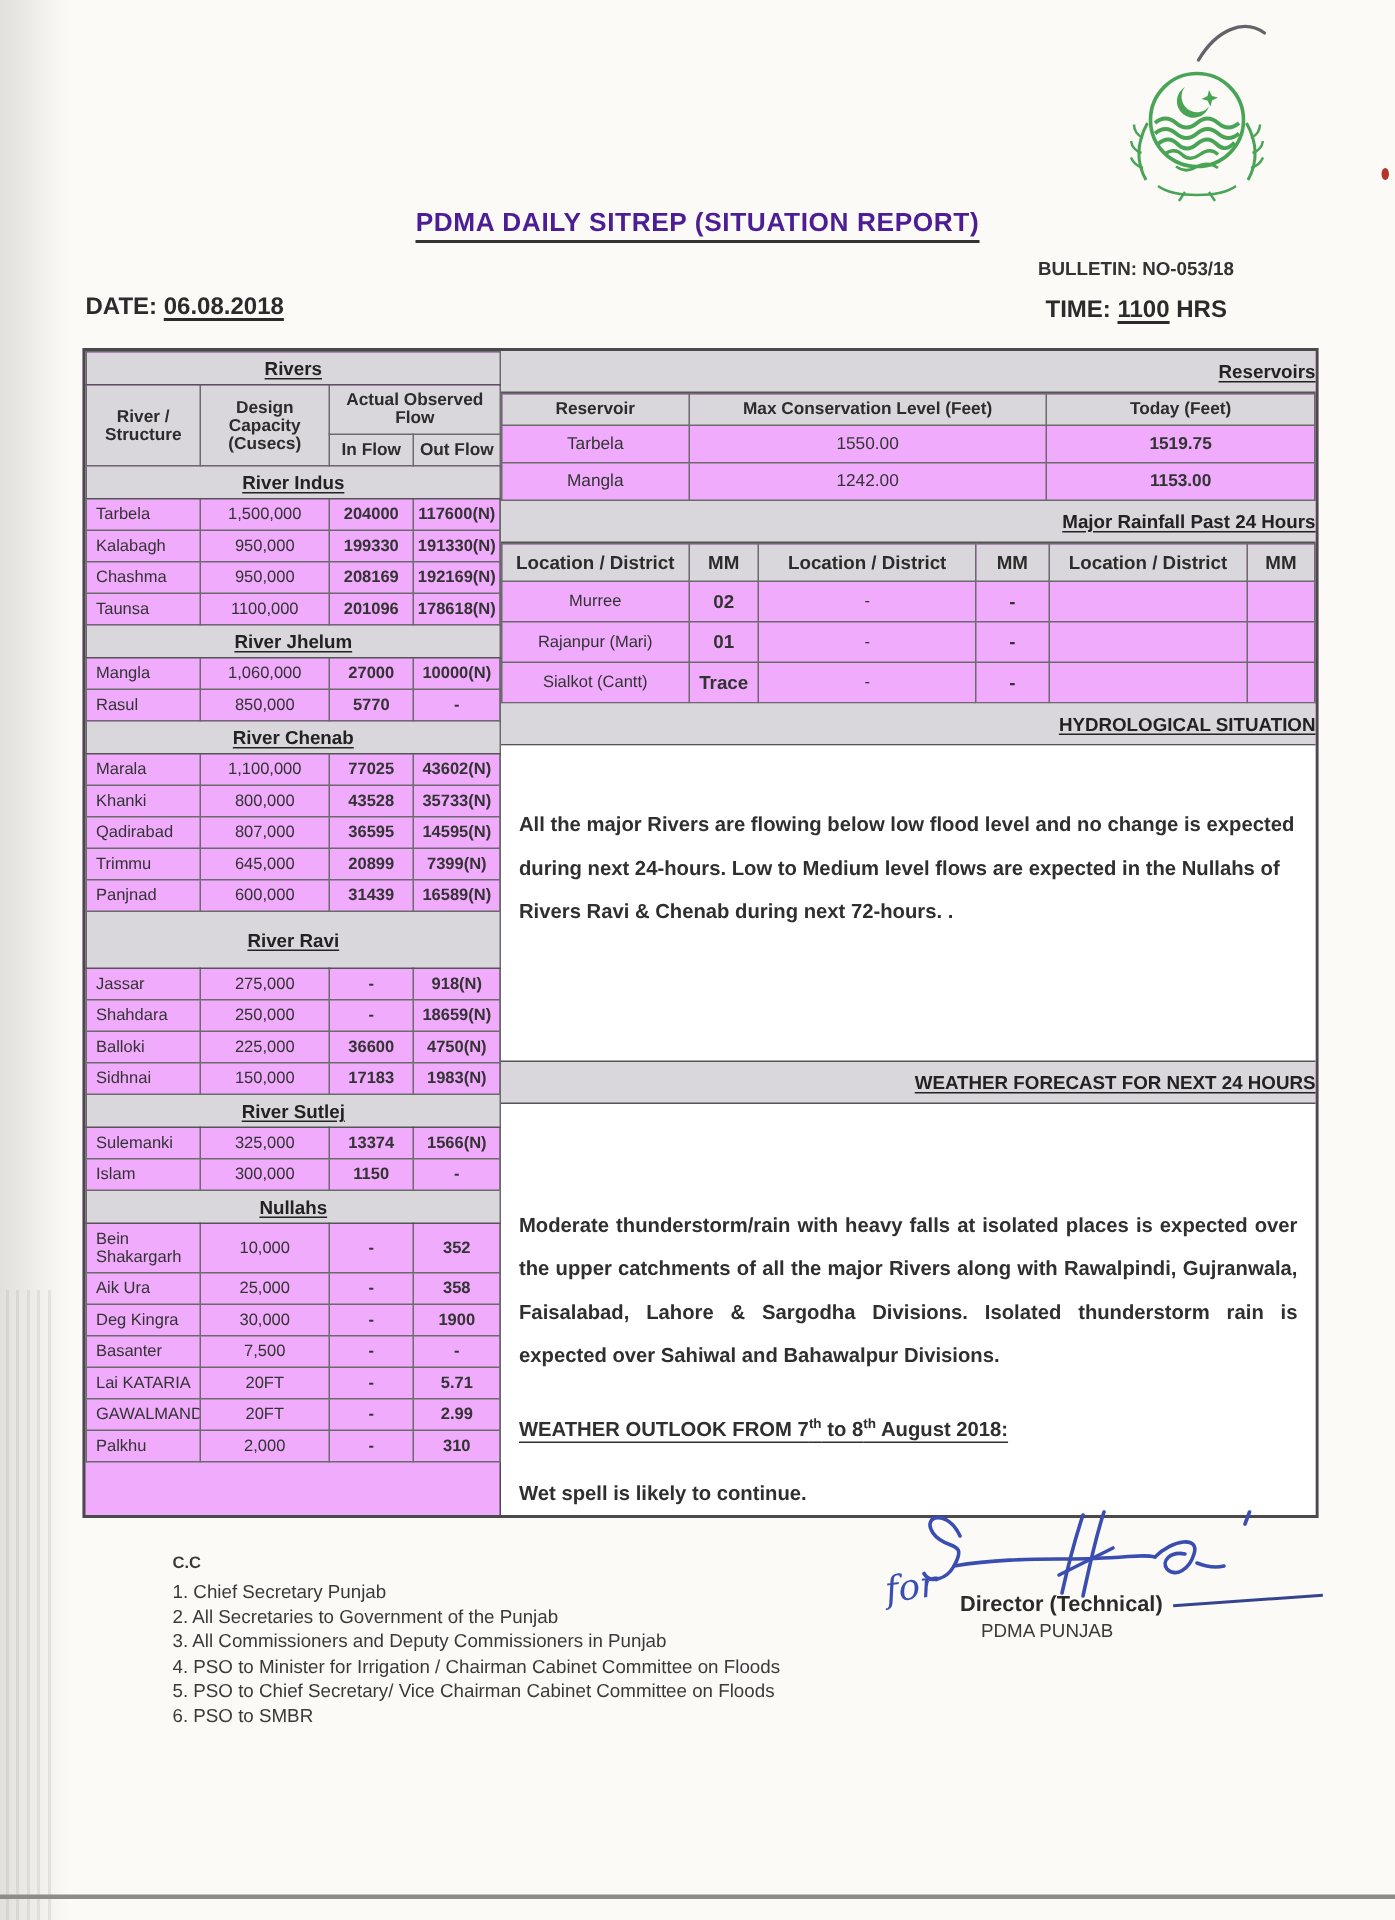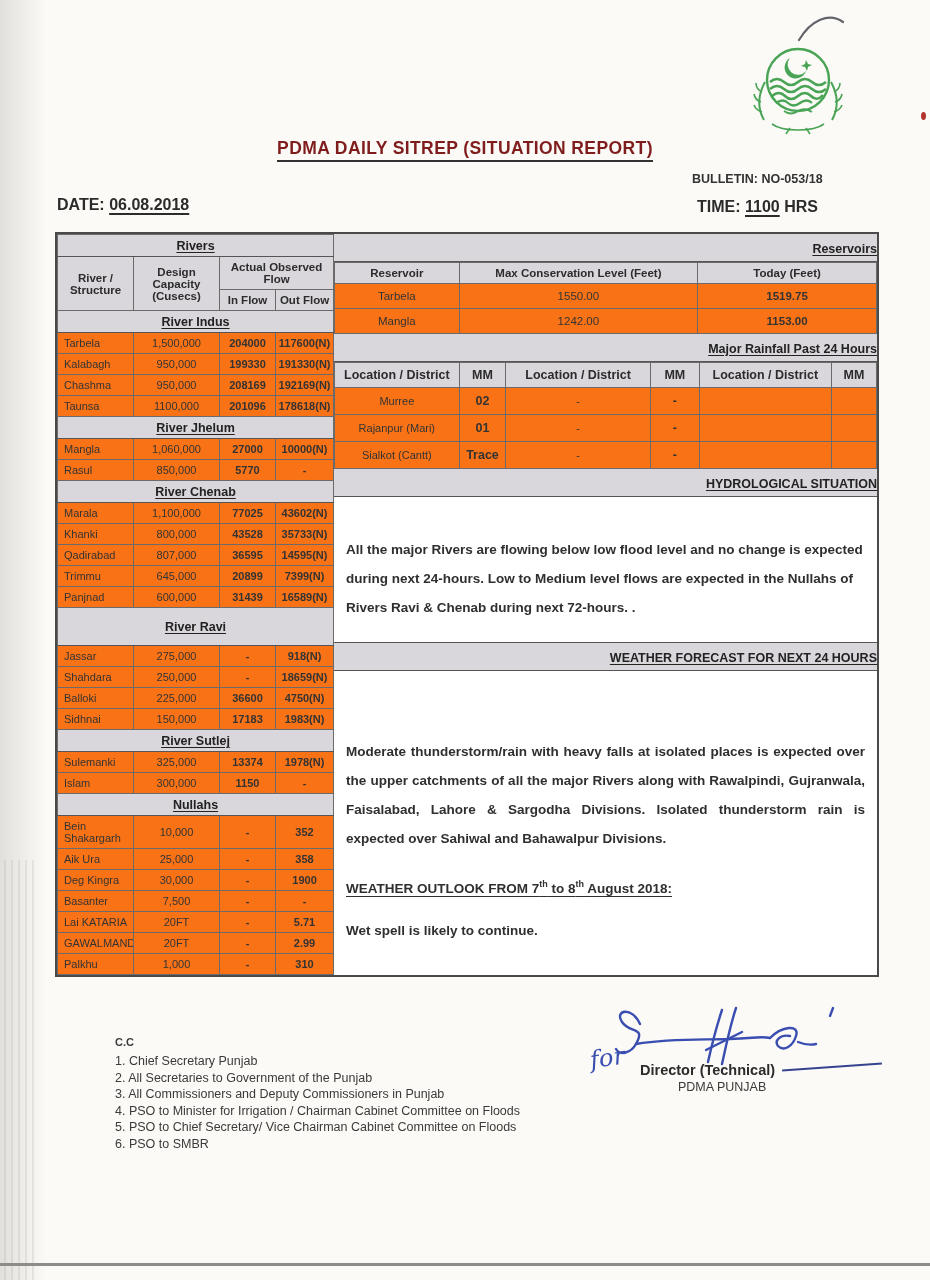--- a/index.html
+++ b/index.html
@@ -16,30 +16,30 @@
     background:repeating-linear-gradient(90deg,rgba(150,148,142,.35) 0 2px,transparent 2px 7px);}
   .scan-bottom{position:absolute;left:0;right:0;bottom:14px;height:3px;background:#8d8d88;}
   .red-dot{position:absolute;left:921px;top:112px;width:5px;height:8px;border-radius:50%;background:#b3342f;}
   .pen-tick{position:absolute;left:795px;top:10px;}
 
   
   .pdma-logo{position:absolute;left:80px;top:40px;width:110px;text-align:center;}
   .pdma-logo .lbl{font-weight:bold;font-size:19px;letter-spacing:1px;color:#1c1c1c;margin-top:1px;}
   .punjab-logo{position:absolute;left:742px;top:40px;}
   .doc-title{position:absolute;left:0;right:0;top:138px;text-align:center;}
-  .doc-title span{font-weight:bold;font-size:17.5px;letter-spacing:.4px;color:#7f1d1d;
+  .doc-title span{font-weight:bold;font-size:17.5px;letter-spacing:.4px;color:#4c1d95;
     border-bottom:2.5px solid #333;padding-bottom:2px;}
   .bulletin{position:absolute;left:692px;top:172px;font-weight:bold;font-size:12.5px;color:#333;}
   .date-line{position:absolute;left:57px;top:196px;font-weight:bold;font-size:16px;color:#2b2b2b;}
   .time-line{position:absolute;left:697px;top:198px;font-weight:bold;font-size:16px;color:#2b2b2b;}
   .u{text-decoration:underline;text-underline-offset:3px;text-decoration-thickness:1.5px;}
 
   
   .main-table{position:absolute;left:55px;top:232px;width:820px;display:flex;
-    border:2px solid #4a4a4a;background:#f97316;}
+    border:2px solid #4a4a4a;background:#f0abfc;}
   .col-left{width:276px;border-right:1.8px solid #4a4a4a;}
   .col-right{flex:1;display:flex;flex-direction:column;min-width:0;}
 
   table{border-collapse:collapse;width:100%;table-layout:fixed;}
   td,th{border:1px solid #6b6b6b;font-size:11px;color:#333;padding:4px 2px;text-align:center;
     overflow:hidden;}
   .band,.band-cell{background:#d9d6dc;border-bottom:1.2px solid #555;}
   .band{padding:5px 0 4px;text-align:right;}
   .band-text{font-weight:bold;font-size:12.5px;color:#222;text-decoration:underline;
     text-underline-offset:2px;}
@@ -52,37 +52,37 @@
   #res-table td.c2{font-weight:bold;}
   #rain-table th{font-size:12.5px;padding:5px 2px;}
   #rain-table td{padding:6px 2px;}
   #rain-table td.mm{font-weight:bold;font-size:12.5px;}
   #rain-table td.loc{font-size:11px;}
 
   .textbox{background:#fff;border-bottom:1.2px solid #555;}
   .textbox.last{border-bottom:none;flex:1;}
   .para{font-weight:bold;font-size:13.5px;line-height:29px;color:#2f2f2f;margin:0;
     padding:0 12px;}
-  .hydro-box{height:146px;padding-top:38px;box-sizing:border-box;}
+  .hydro-box{height:211px;padding-top:38px;box-sizing:border-box;}
   .forecast-box{padding-top:66px;box-sizing:border-box;}
   .para.justify{text-align:justify;}
   .outlook-head{font-weight:bold;font-size:13.5px;color:#2f2f2f;margin:26px 12px 4px;
     display:inline-block;text-decoration:underline;text-underline-offset:3px;}
   sup{font-size:9px;}
 
   
   .cc-block{position:absolute;left:115px;top:1036px;font-size:12.5px;color:#3a3a3a;}
   .cc-label{font-weight:bold;font-size:11px;margin-bottom:5px;}
   .cc-item{line-height:16.5px;}
   .sig-block{position:absolute;left:592px;top:1002px;width:310px;}
   .sig-scrawl{position:absolute;left:10px;top:0;}
   .sig-for{position:absolute;left:-2px;top:42px;font-family:"DejaVu Serif",serif;font-style:italic;
     color:#3a4db0;font-size:24px;transform:rotate(-8deg);}
   .sig-name{position:absolute;left:48px;top:60px;font-weight:bold;font-size:14.5px;color:#2b2b2b;white-space:nowrap;}
-  .sig-org{position:absolute;left:62px;top:78px;font-size:12.5px;color:#3a3a3a;white-space:nowrap;margin-left:24px;}
+  .sig-org{position:absolute;left:62px;top:78px;font-size:12.5px;color:#3a3a3a;white-space:nowrap;}
   .sig-tail{position:absolute;left:190px;top:64px;width:100px;height:2px;background:#36448f;
     transform:rotate(-4deg);}
 </style>
 </head>
 <body>
 
 <div class="page">
 
   <div class="scan-left"></div>
   <div class="scan-left-streaks"></div>
@@ -265,21 +265,21 @@
               <td class="c2">17183</td>
               <td class="c3">1983(N)</td>
             </tr>
             <tr>
               <td colspan="4" class="band-cell"><span class="band-text">River Sutlej</span></td>
             </tr>
             <tr>
               <td class="c0">Sulemanki</td>
               <td class="c1">325,000</td>
               <td class="c2">13374</td>
-              <td class="c3">1978(N)</td>
+              <td class="c3">1566(N)</td>
             </tr>
             <tr>
               <td class="c0">Islam</td>
               <td class="c1">300,000</td>
               <td class="c2">1150</td>
               <td class="c3">-</td>
             </tr>
             <tr>
               <td colspan="4" class="band-cell"><span class="band-text">Nullahs</span></td>
             </tr>
@@ -314,21 +314,21 @@
               <td class="c3">5.71</td>
             </tr>
             <tr>
               <td class="c0">GAWALMANDI</td>
               <td class="c1">20FT</td>
               <td class="c2">-</td>
               <td class="c3">2.99</td>
             </tr>
             <tr>
               <td class="c0">Palkhu</td>
-              <td class="c1">1,000</td>
+              <td class="c1">2,000</td>
               <td class="c2">-</td>
               <td class="c3">310</td>
             </tr>
           </tbody>
       </table>
     </div>
 
     <div class="col-right">
       <div class="band">
         <span class="band-text">Reservoirs</span></div>

